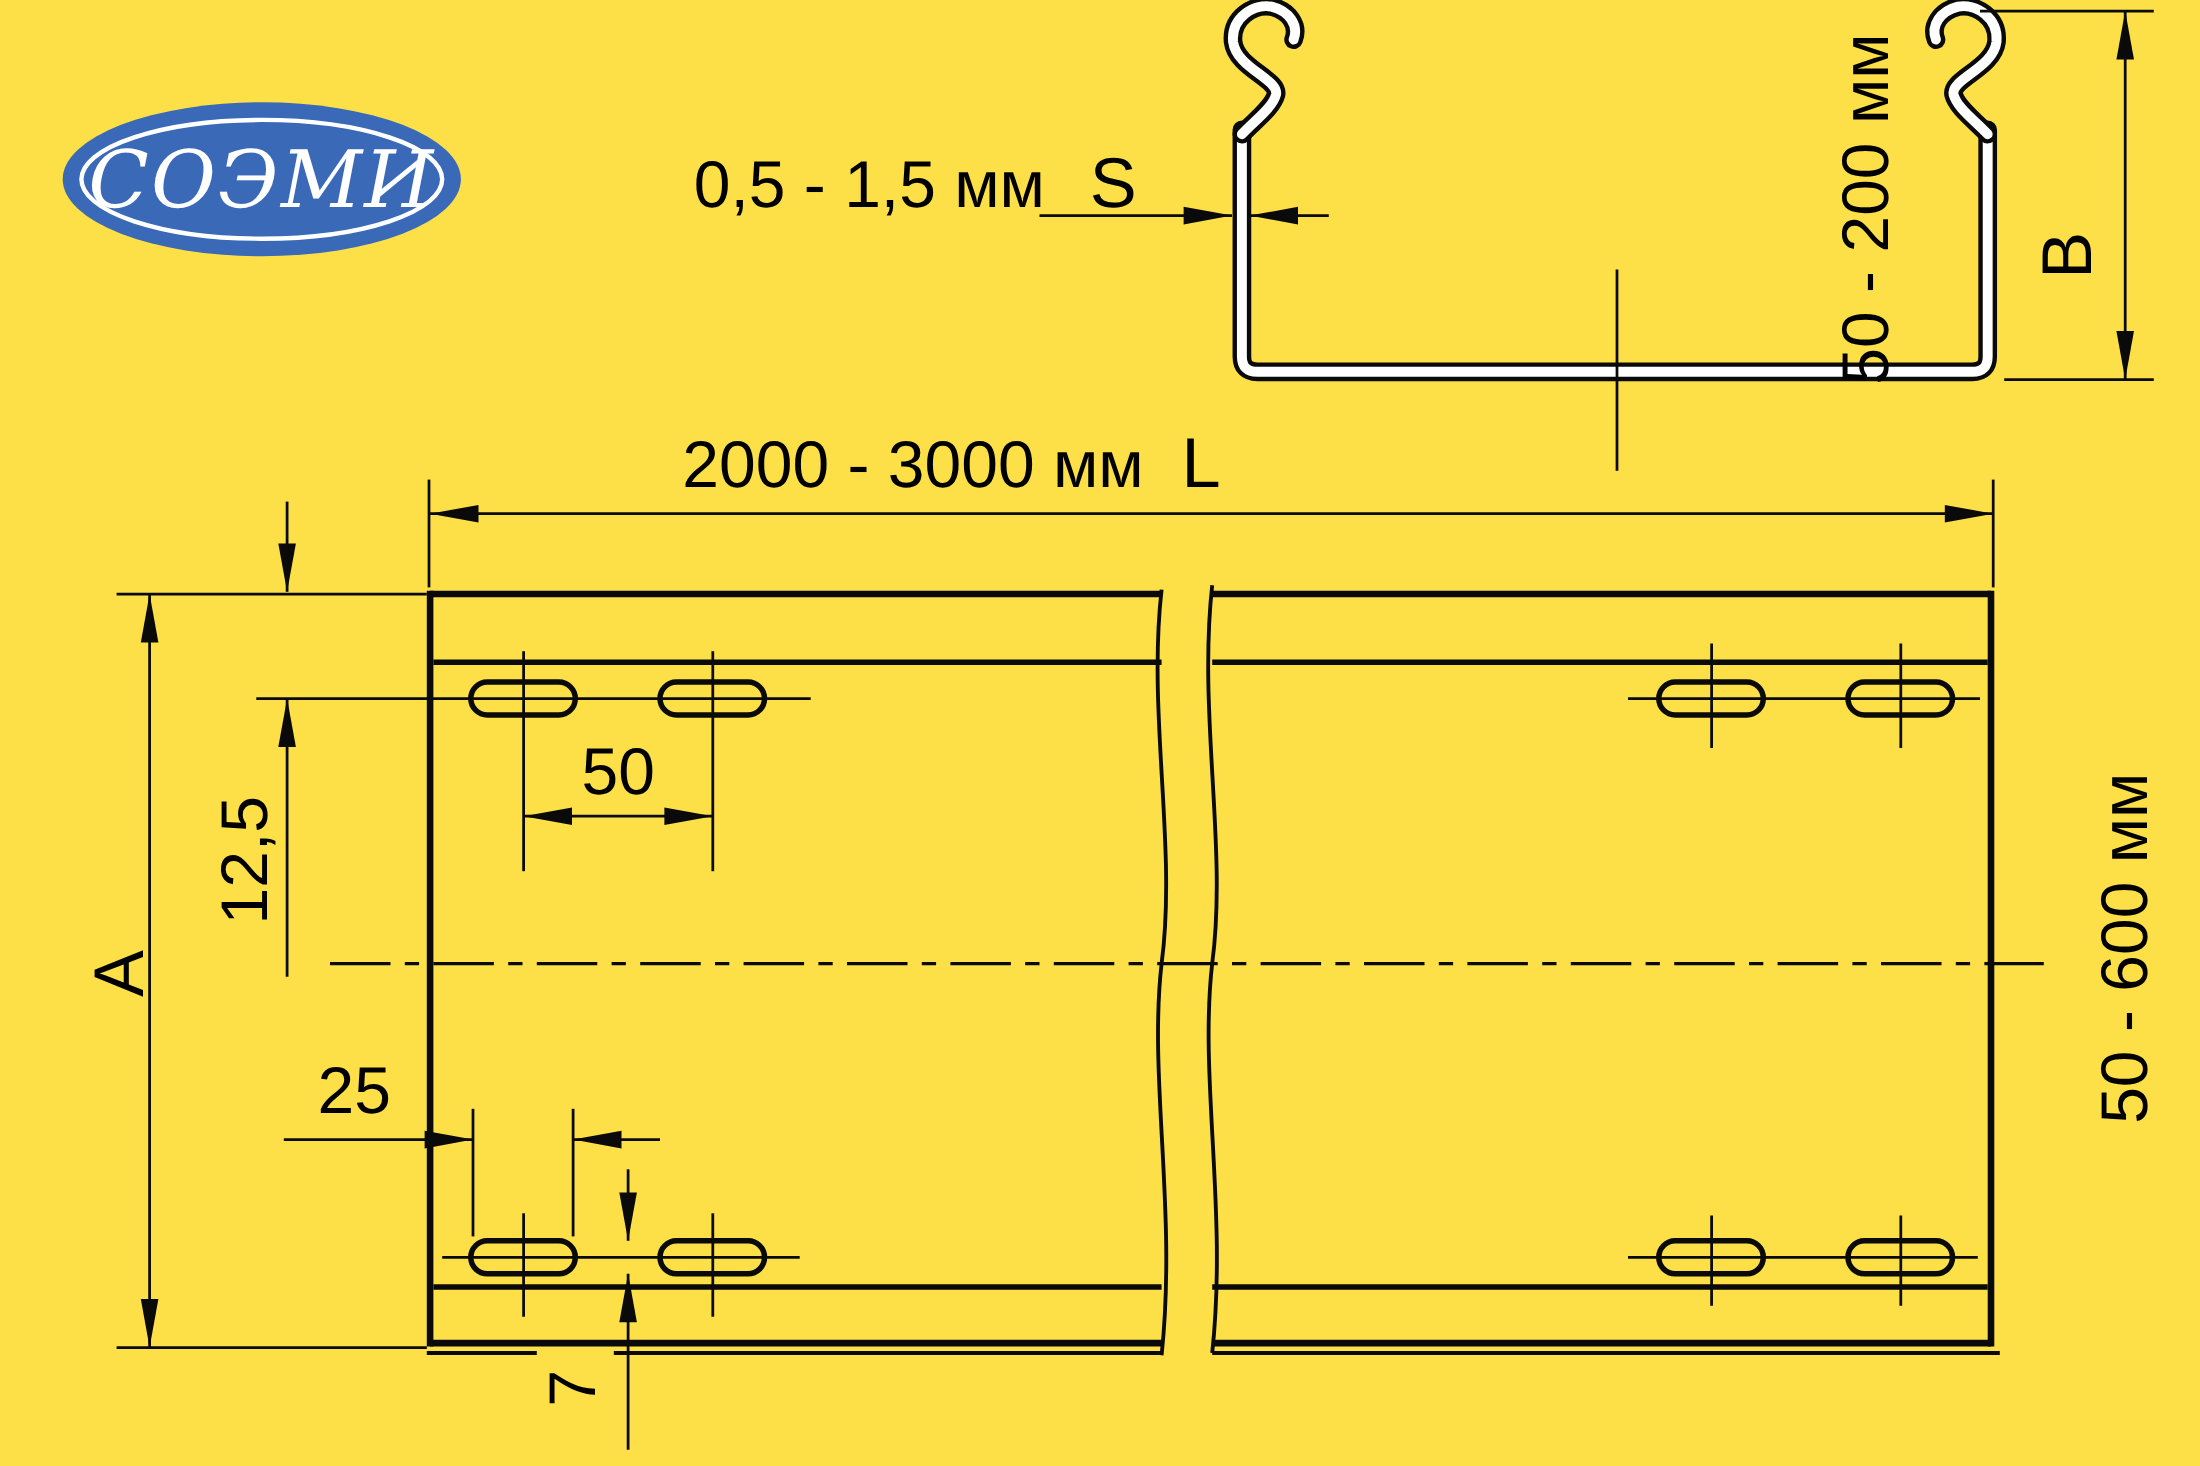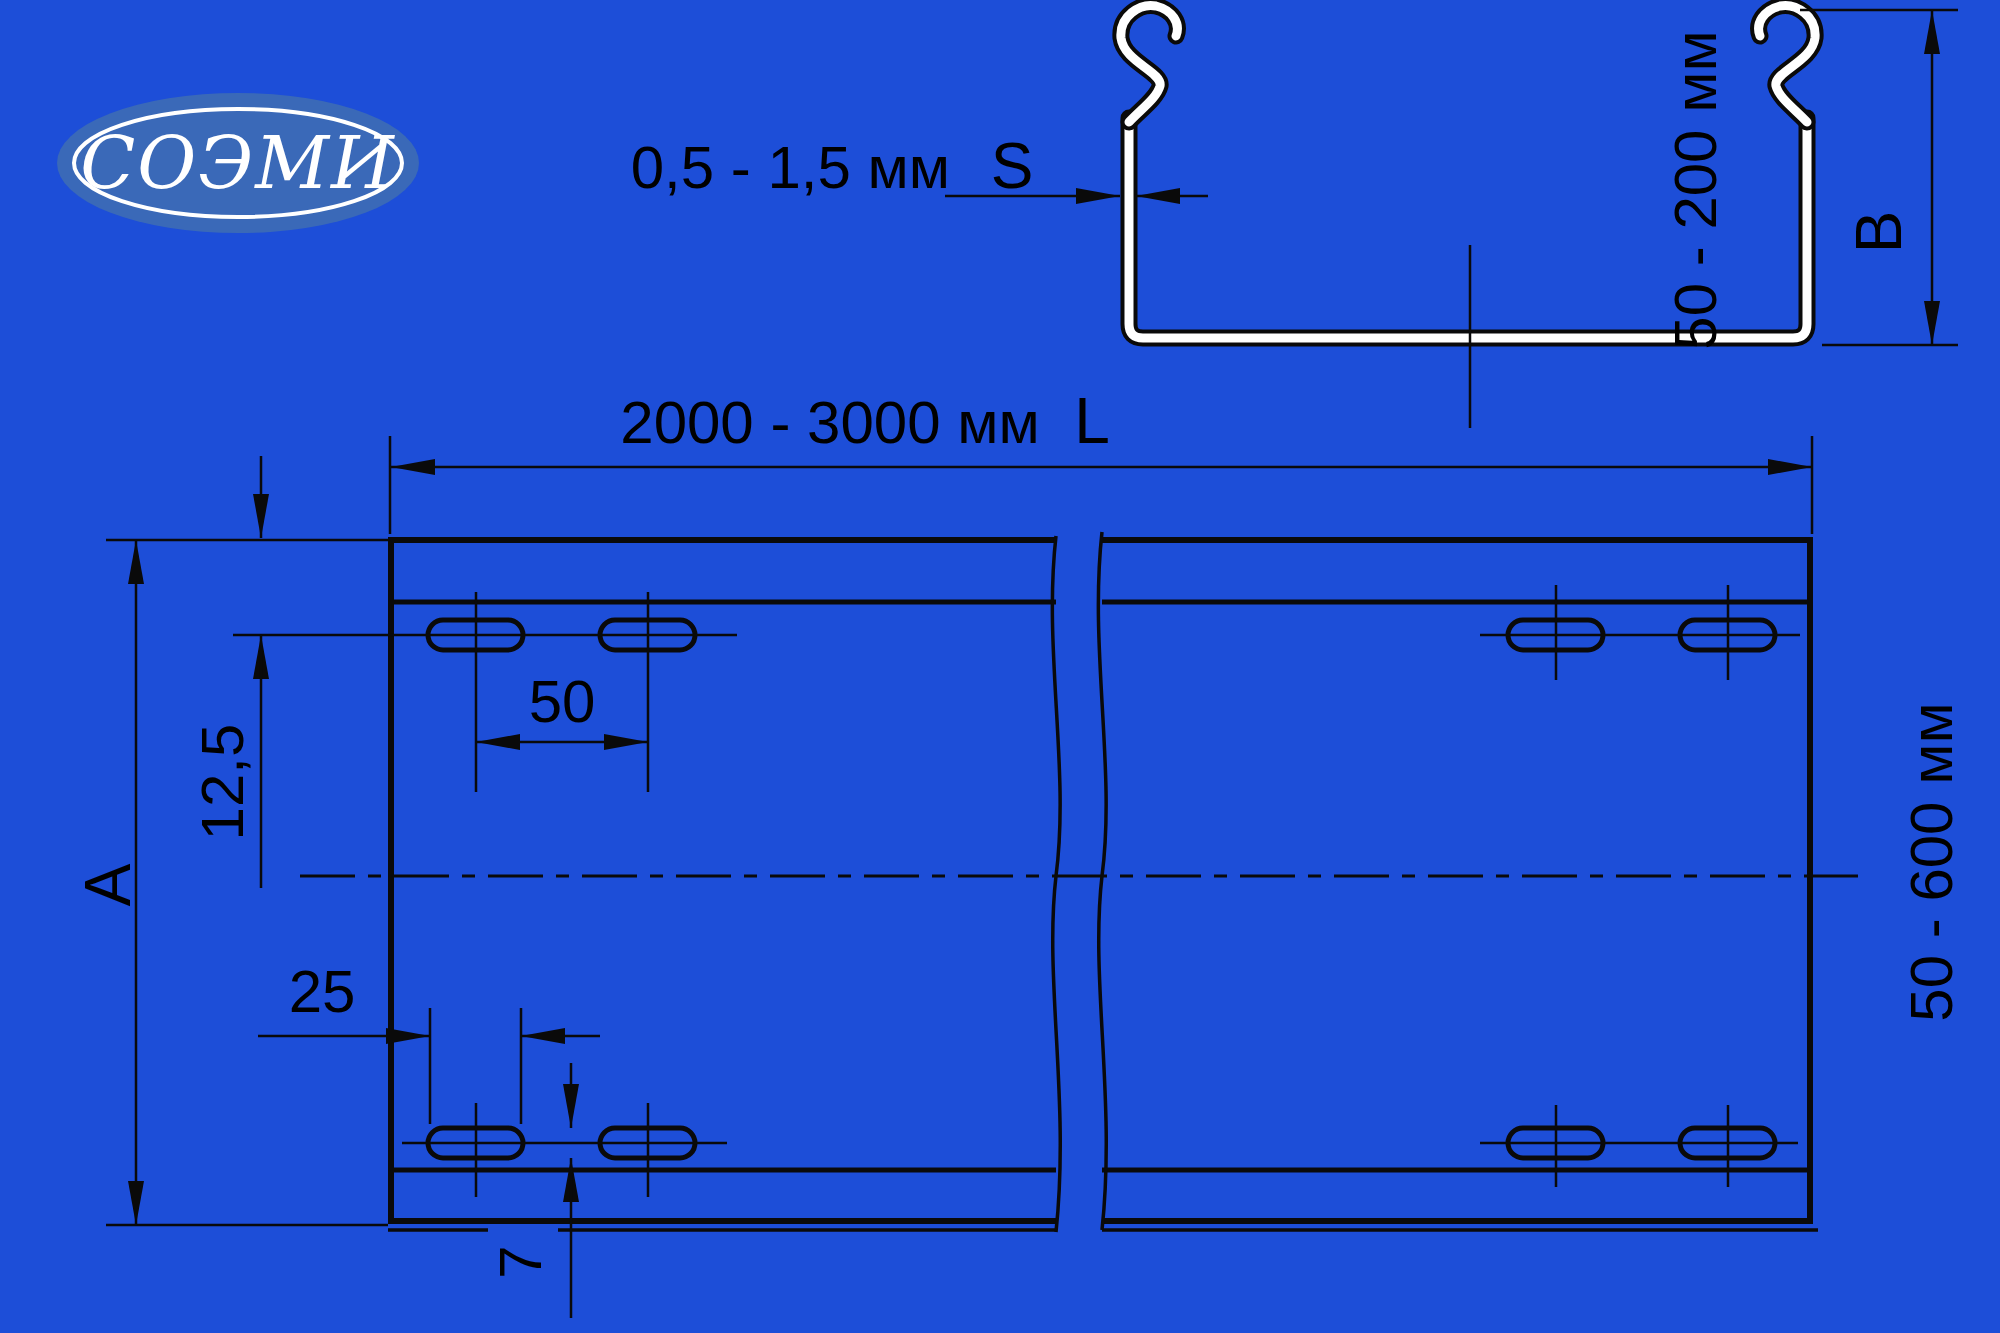--- a/index.html
+++ b/index.html
@@ -1,16 +1,16 @@
 <!DOCTYPE html>
 <html><head>
 <meta charset="utf-8">
 <style>
   html,body{margin:0;padding:0;background:#ffffff;}
-  .stage{position:relative;width:2000px;height:1333px;background:#1d4ed8;overflow:hidden;text-decoration:underline;}
+  .stage{position:relative;width:2000px;height:1333px;background:#fde047;overflow:hidden;text-decoration:underline;}
   svg{display:block;}
   
   .s6{stroke:#0a0a0a;stroke-width:6;fill:none;}
   .s5{stroke:#0a0a0a;stroke-width:5;fill:none;}
   .s35{stroke:#0a0a0a;stroke-width:3.5;fill:none;}
   .s25{stroke:#0a0a0a;stroke-width:2.5;fill:none;}
   .metal-out{stroke:#0a0a0a;stroke-width:17;fill:none;stroke-linejoin:round;stroke-linecap:round;}
   .metal-in{stroke:#ffffff;stroke-width:9;fill:none;stroke-linejoin:round;stroke-linecap:round;}
   .arrow{fill:#0a0a0a;stroke:none;}
   .cl{stroke:#0a0a0a;stroke-width:3;fill:none;}

